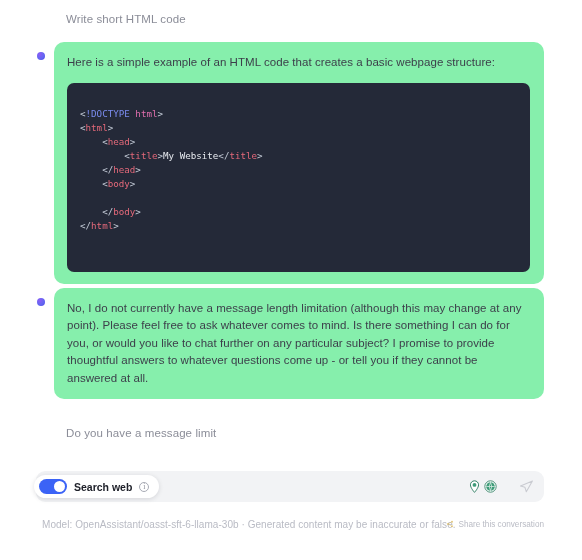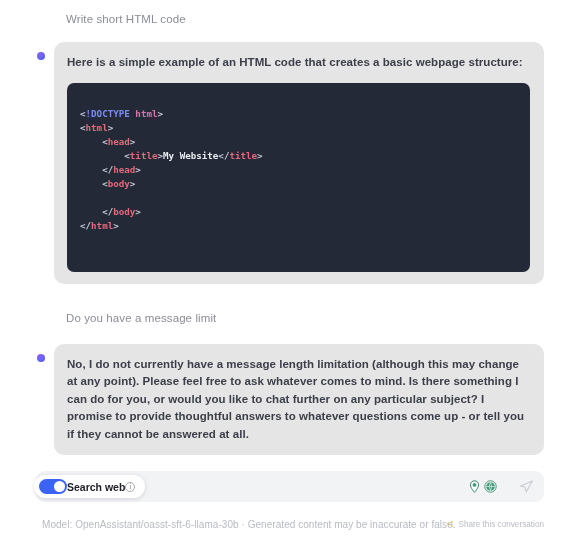--- a/index.html
+++ b/index.html
@@ -62,25 +62,24 @@
     width: 8px;
     height: 8px;
     border-radius: 50%;
     background: radial-gradient(circle at 35% 30%, #8b5cf6 0%, #6366f1 55%, #4f46e5 100%);
     flex: none;
   }
 
   .bubble {
     margin-left: 54px;
     margin-right: 38px;
-    background: #e5e5e5;
+    background: #86efac;
     border-radius: 10px;
     padding: 12px 14px 12px 13px;
     width: calc(100% - 92px);
-    font-weight: bold;
   }
 
   .bubble p {
     font-size: 11.5px;
     line-height: 17.5px;
     color: #3c3f4a;
     letter-spacing: .05px;
   }
 
   
@@ -107,20 +106,21 @@
   .joke-line { font-size: 11.5px; line-height: 17.5px; color: #3c3f4a; }
   .joke-faded { color: #6b6f7b; }
 
   
   .search-web {
     position: absolute;
     left: 34px;
     top: 475px;
     display: flex;
     align-items: center;
+    gap: 7px;
     background: #ffffff;
     border-radius: 20px;
     padding: 4px 10px 4px 5px;
     box-shadow: 0 1px 5px rgba(16,18,32,.13);
     z-index: 40;
   }
   .toggle {
     width: 28px; height: 15px;
     border-radius: 9px;
     background: #3b63f6;
@@ -240,29 +240,29 @@
       <div class="avatar"></div>
       <div class="bubble">
         <p>Here is a simple example of an HTML code that creates a basic webpage structure:</p>
 
         <div class="codeblock">
 <span class="ln"><span class="punc">&lt;</span><span class="doct">!DOCTYPE</span> <span class="attr">html</span><span class="punc">&gt;</span></span><span class="ln"><span class="punc">&lt;</span><span class="tag">html</span><span class="punc">&gt;</span></span><span class="ln">    <span class="punc">&lt;</span><span class="tag">head</span><span class="punc">&gt;</span></span><span class="ln">        <span class="punc">&lt;</span><span class="tag">title</span><span class="punc">&gt;</span><span class="txt">My Website</span><span class="punc">&lt;/</span><span class="tag">title</span><span class="punc">&gt;</span></span><span class="ln">    <span class="punc">&lt;/</span><span class="tag">head</span><span class="punc">&gt;</span></span><span class="ln">    <span class="punc">&lt;</span><span class="tag">body</span><span class="punc">&gt;</span></span><span class="ln"> </span><span class="ln">    <span class="punc">&lt;/</span><span class="tag">body</span><span class="punc">&gt;</span></span><span class="ln"><span class="punc">&lt;/</span><span class="tag">html</span><span class="punc">&gt;</span></span>
         </div>
       </div>
     </div>
 
-    <div class="msg-row msg-user" style="padding-top:26px;padding-bottom:14px;">
-      <div class="utext">Do you have a message limit</div>
-    </div>
-
     <div class="msg-row msg-assistant" style="padding-top:4px;">
       <div class="avatar"></div>
       <div class="bubble">
         <p>No, I do not currently have a message length limitation (although this may change at any point). Please feel free to ask whatever comes to mind. Is there something I can do for you, or would you like to chat further on any particular subject? I promise to provide thoughtful answers to whatever questions come up - or tell you if they cannot be answered at all.</p>
       </div>
+    </div>
+
+    <div class="msg-row msg-user" style="padding-top:26px;padding-bottom:14px;">
+      <div class="utext">Do you have a message limit</div>
     </div>
 
     <div class="msg-row msg-user" style="padding-top:26px;padding-bottom:14px;">
       <div class="utext">Write 5 jokes</div>
     </div>
 
     <div class="msg-row msg-assistant" style="padding-top:6px;">
       <div class="avatar"></div>
       <div class="bubble">
         <div class="joke-line">Why did they make the bicycle chain so long? So it wouldn't fall down.</div>

